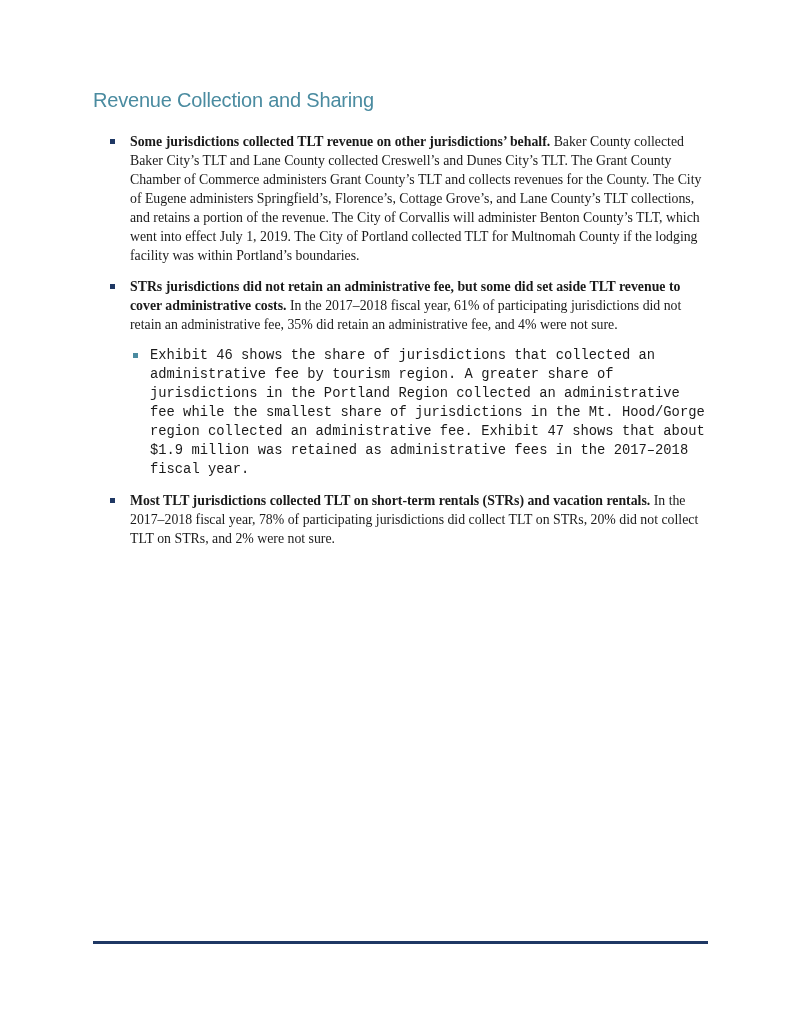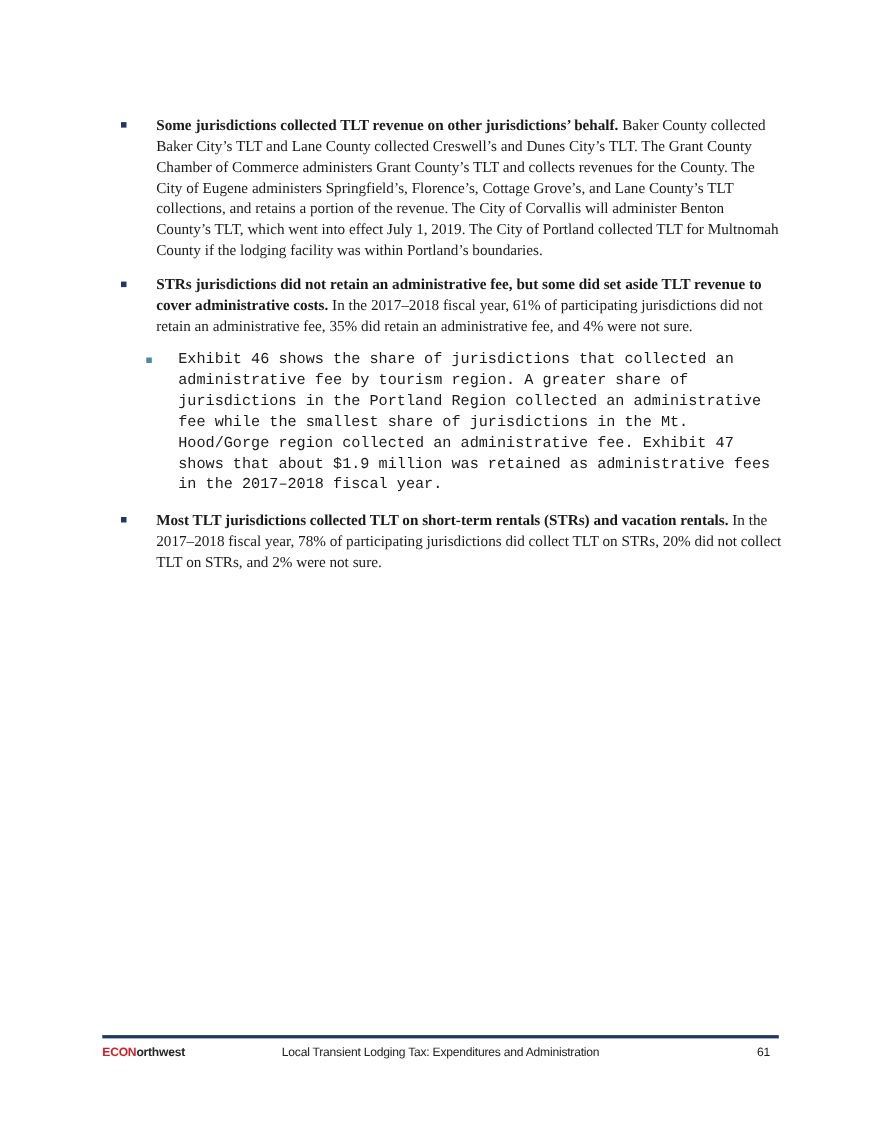--- a/index.html
+++ b/index.html
@@ -30,21 +30,20 @@
     font-size: 13.8px;
     line-height: 18.6px;
   }
   .bullet-list { margin-top: 18px; }
   .bullet {
     display: flex;
     align-items: flex-start;
     font-size: 13.8px;
     line-height: 19px;
     margin-bottom: 12px;
-    gap: 12px;
   }
   .bullet:last-child { margin-bottom: 16px; }
   .bullet.level1 { padding-left: 17px; }
   .bullet.level2 { padding-left: 40px; font-family: Liberation Mono, monospace; }
   .bullet .marker {
     flex: 0 0 auto;
     width: 5px; height: 5px;
     margin-top: 7px;
     background: #1f3864;
   }
@@ -80,20 +79,21 @@
     text-align: center;
     pointer-events: none;
   }
   .footer-row { position: relative; }
   .page-number { padding-right: 8px; color: #1a1a1a; }
 </style>
 </head>
 <body>
 
 <div class="content">
+  <h1 class="section-title">Revenue Collection and Sharing</h1>
   <div class="bullet-list" id="bullet-list">
       <div class="bullet level1">
         <span class="marker"></span>
         <div class="bullet-text"><strong>Some jurisdictions collected TLT revenue on other jurisdictions’ behalf.</strong><span> Baker County collected Baker City’s TLT and Lane County collected Creswell’s and Dunes City’s TLT. The Grant County Chamber of Commerce administers Grant County’s TLT and collects revenues for the County. The City of Eugene administers Springfield’s, Florence’s, Cottage Grove’s, and Lane County’s TLT collections, and retains a portion of the revenue. The City of Corvallis will administer Benton County’s TLT, which went into effect July 1, 2019. The City of Portland collected TLT for Multnomah County if the lodging facility was within Portland’s boundaries.</span></div>
       </div>
       <div class="bullet level1">
         <span class="marker"></span>
         <div class="bullet-text"><strong>STRs jurisdictions did not retain an administrative fee, but some did set aside TLT revenue to cover administrative costs.</strong><span> In the 2017–2018 fiscal year, 61% of participating jurisdictions did not retain an administrative fee, 35% did retain an administrative fee, and 4% were not sure.</span></div>
       </div>
       <div class="bullet level2">
@@ -102,18 +102,13 @@
       </div>
       <div class="bullet level1">
         <span class="marker"></span>
         <div class="bullet-text"><strong>Most TLT jurisdictions collected TLT on short-term rentals (STRs) and vacation rentals.</strong><span> In the 2017–2018 fiscal year, 78% of participating jurisdictions did collect TLT on STRs, 20% did not collect TLT on STRs, and 2% were not sure.</span></div>
       </div>
     </div>
 </div>
 
 <div class="page-footer">
   <div class="footer-rule"></div>
-  <div class="footer-row">
-    <span class="brand"><span class="brand-red">ECON</span><span class="brand-dark">orthwest</span></span>
-    <span class="footer-center">Local Transient Lodging Tax: Expenditures and Administration</span>
-    <span class="page-number">61</span>
-  </div>
 </div>
 
 </body></html>

